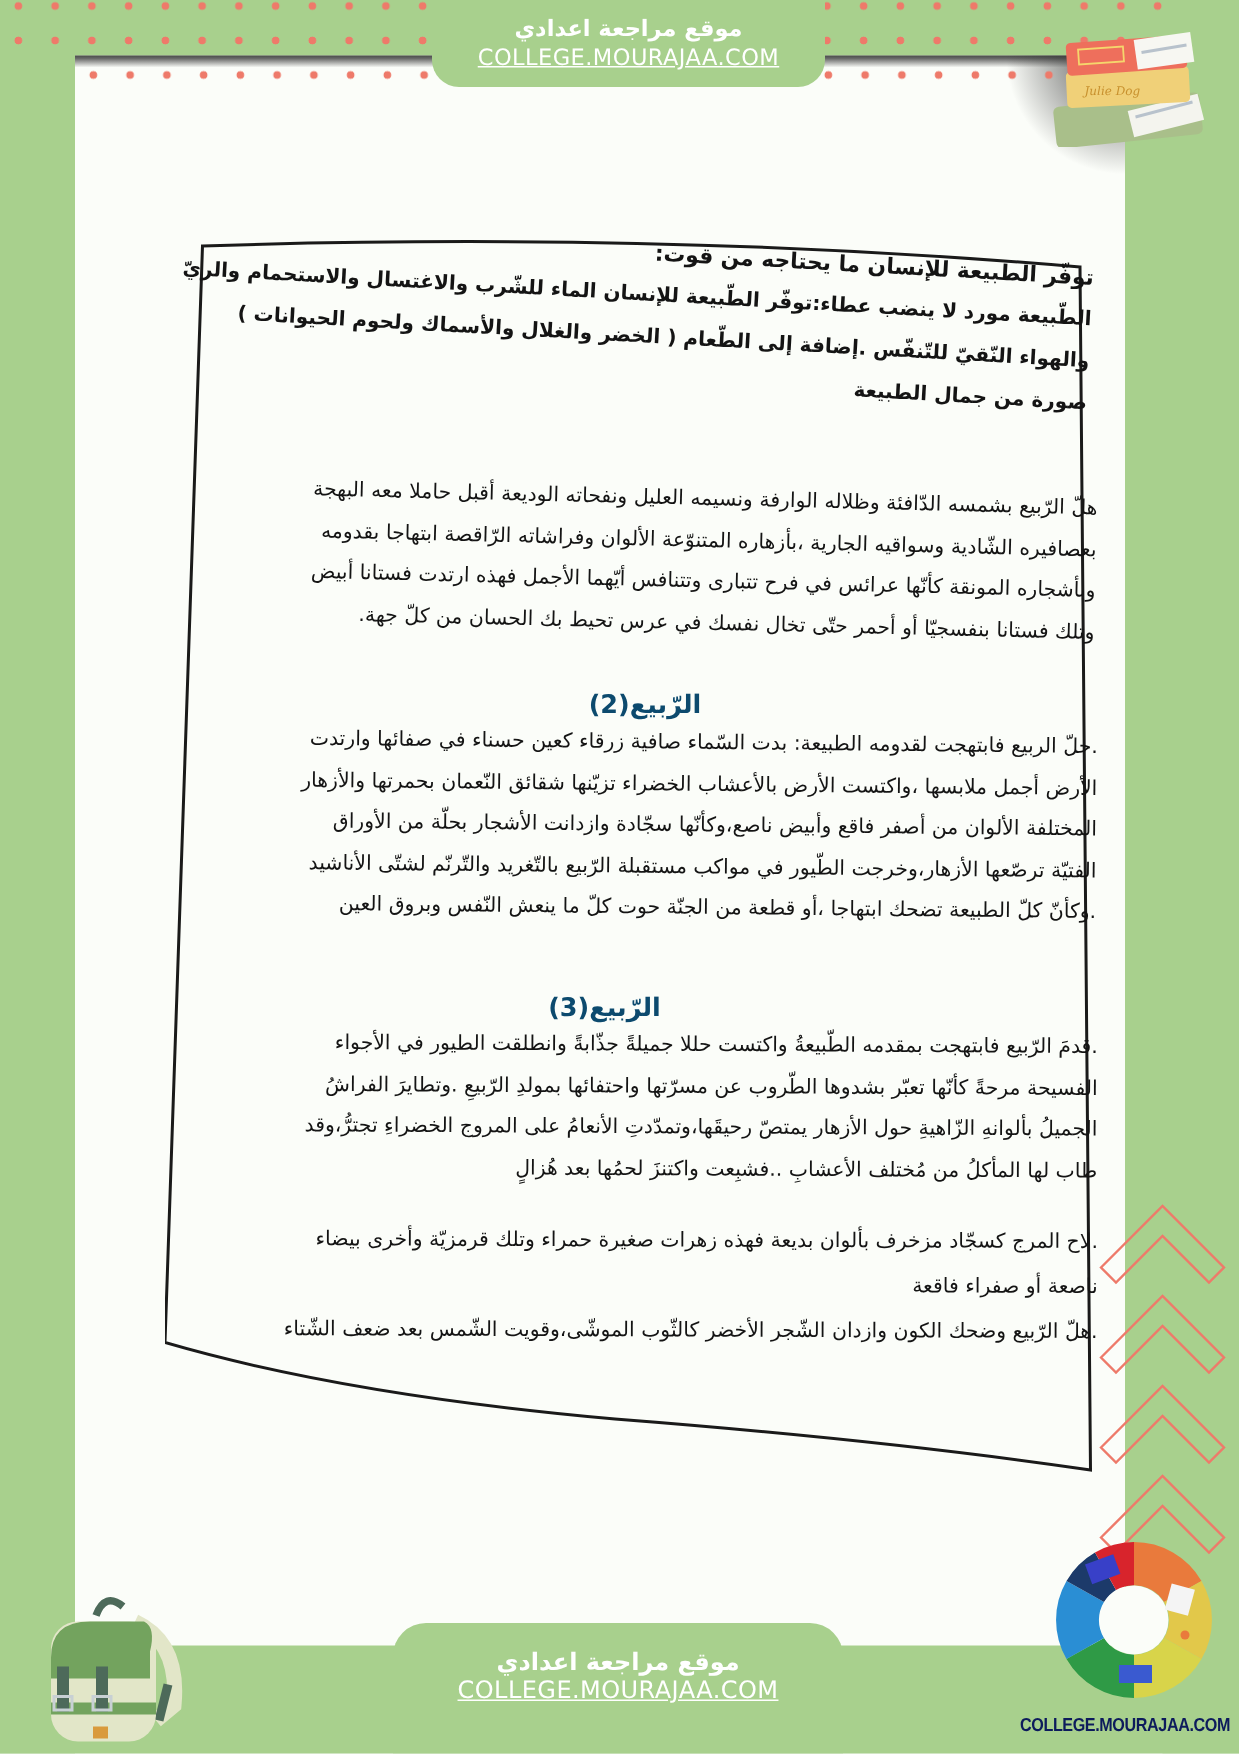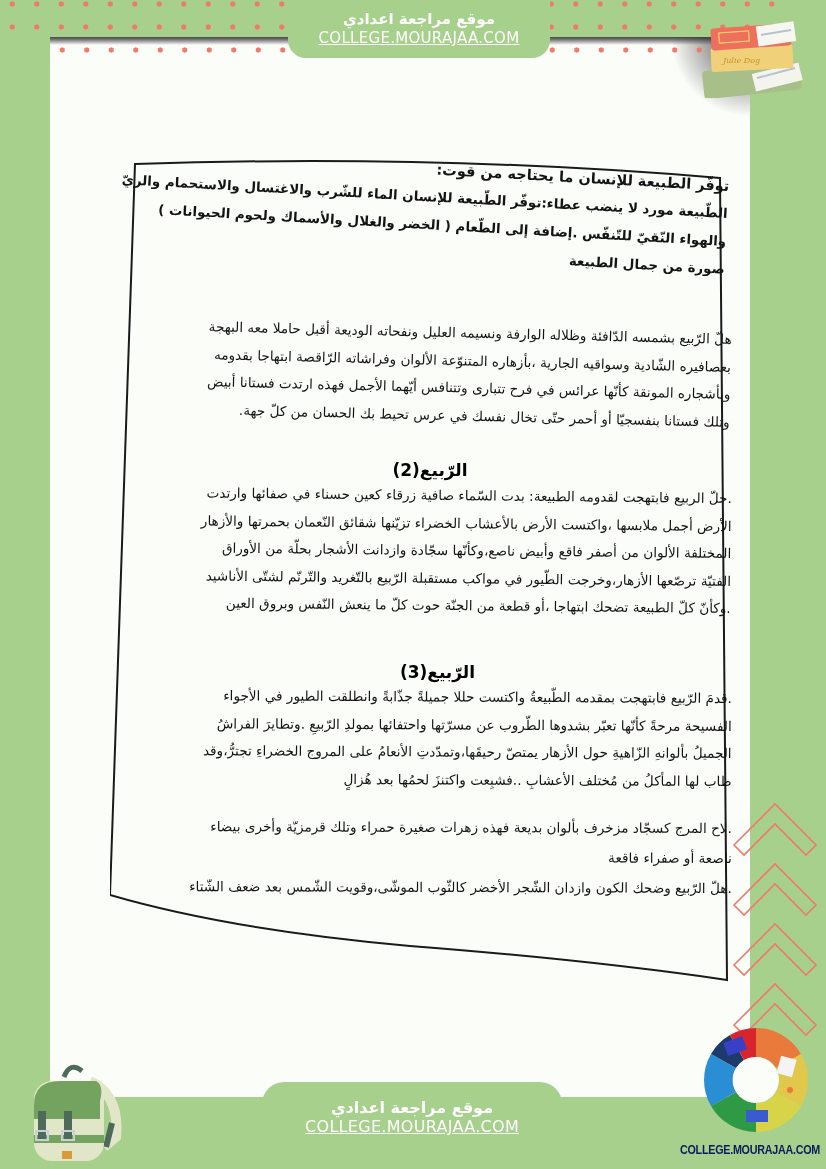--- a/index.html
+++ b/index.html
@@ -64,24 +64,24 @@
     }
     .intro p.title { font-size: 14.5px; }
     .section { left: 120px; width: 612px; transform: rotate(1.4deg); transform-origin: 100% 0; }
     .section p { letter-spacing: 0; }
     .sec1 { top: 326px; }
     .sec2 { top: 485px; transform: rotate(0.6deg); }
     .sec3 { top: 685px; transform: rotate(0.3deg); }
     .sec4 { top: 813px; transform: rotate(0.2deg); }
     .heading {
       position: absolute; direction: rtl; font-weight: bold; font-size: 17px;
-      color: #000000; text-align: center;
+      color: #0c4a6e; text-align: center;
     }
     .h2 { left: 370px; top: 460px; width: 120px; }
-    .h3 { left: 355px; top: 662px; width: 120px; text-align: right; }
+    .h3 { left: 343px; top: 662px; width: 120px; }
     .chevrons { position: absolute; left: 732px; top: 790px; width: 86px; height: 250px; }
     .books { position: absolute; left: 695px; top: 8px; width: 120px; height: 90px; }
     .logo { position: absolute; left: 690px; top: 1022px; width: 130px; height: 120px; }
     .logo-text {
       position: absolute; left: 680px; top: 1143px; width: 140px;
       font-family: "Liberation Sans", sans-serif; font-weight: bold; font-size: 12.5px;
       color: #0d1b5c; letter-spacing: -0.3px; transform: scaleX(.86); transform-origin: 0 0;
     }
     .backpack { position: absolute; left: 12px; top: 1055px; width: 112px; height: 110px; }
   </style>

